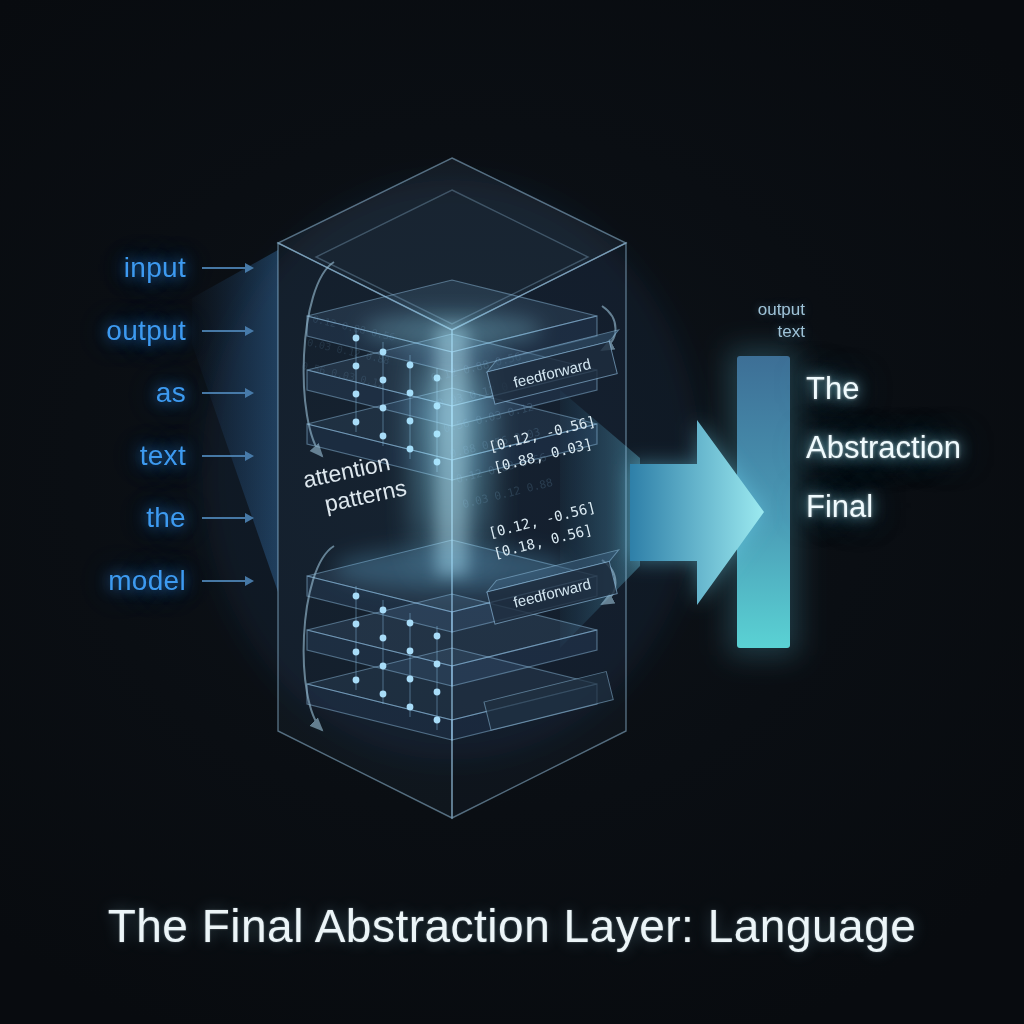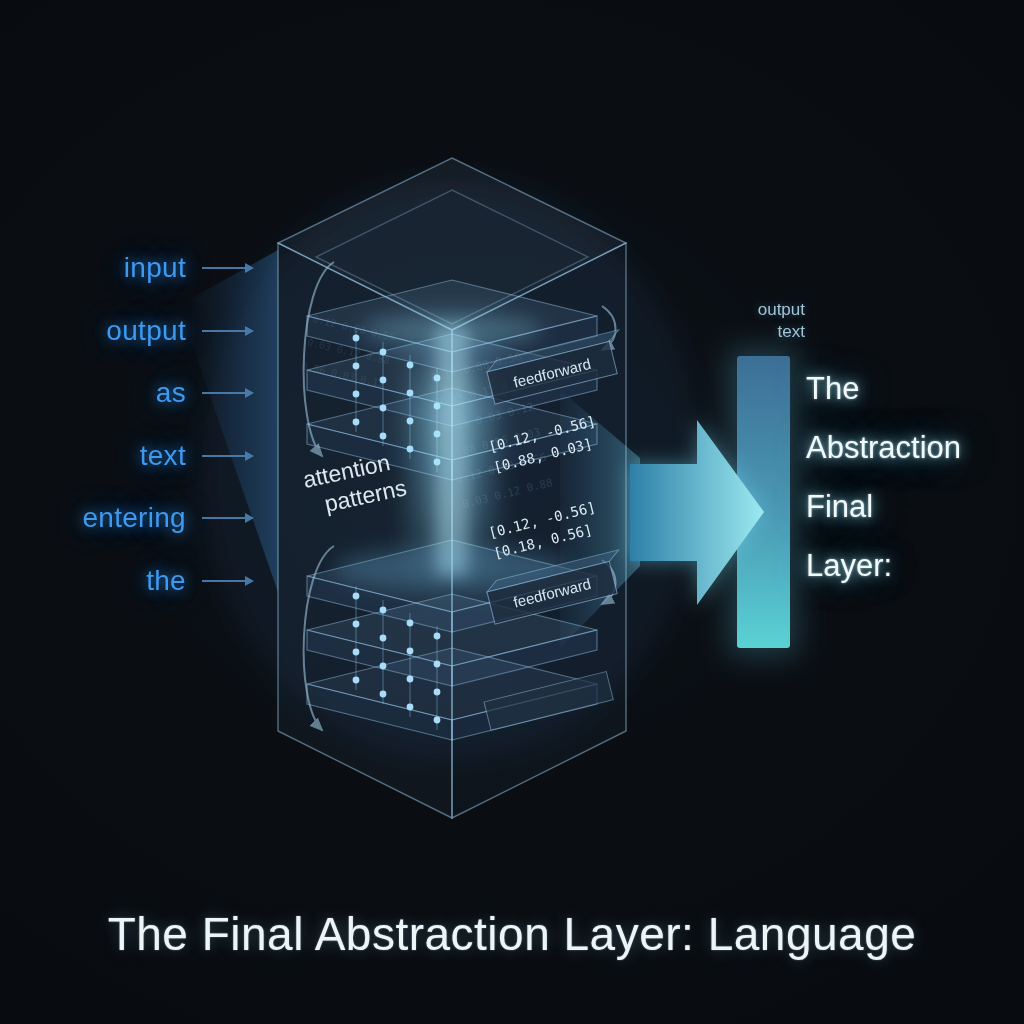--- a/index.html
+++ b/index.html
@@ -31,21 +31,20 @@
   .out-words{position:absolute;left:806px;top:359px;}
   .out-word{
     height:59px;line-height:59px;font-size:31px;color:#f0fbfe;white-space:nowrap;
     text-shadow:0 0 3px rgba(255,255,255,.5),0 0 14px rgba(140,230,250,.85),0 0 34px rgba(90,200,240,.5);
   }
 
   .caption{
     position:absolute;left:0;right:0;top:899px;text-align:center;
     font-size:46px;color:#ecf5f8;letter-spacing:.5px;white-space:nowrap;
     text-shadow:0 0 16px rgba(150,215,240,.3),0 0 2px rgba(230,245,250,.4);
-    margin-top:8px;
   }
 </style>
 </head>
 <body>
 
 <div class="stage">
 
   <svg class="scene" width="1024" height="1024" viewBox="0 0 1024 1024">
     <defs>
       <linearGradient id="flowL" x1="0" y1="0" x2="1" y2="0">
@@ -249,36 +248,35 @@
     </div>
     <div class="token-row">
       <span class="token-label">as</span>
       <span class="tok-arrow"></span>
     </div>
     <div class="token-row">
       <span class="token-label">text</span>
       <span class="tok-arrow"></span>
     </div>
     <div class="token-row">
-      <span class="token-label">entering</span>
-      <span class="tok-arrow"></span>
-    </div>
-    <div class="token-row">
       <span class="token-label">the</span>
+      <span class="tok-arrow"></span>
+    </div>
+    <div class="token-row">
+      <span class="token-label">model</span>
       <span class="tok-arrow"></span>
     </div>
   </div>
 
   <div class="output-label">
     <div>output</div>
     <div>text</div>
   </div>
 
   <div class="out-words">
     <div class="out-word">The</div>
     <div class="out-word">Abstraction</div>
     <div class="out-word">Final</div>
-    <div class="out-word">Layer:</div>
   </div>
 
   <div class="caption">The Final Abstraction Layer: Language</div>
 
 </div>
 
 </body></html>

